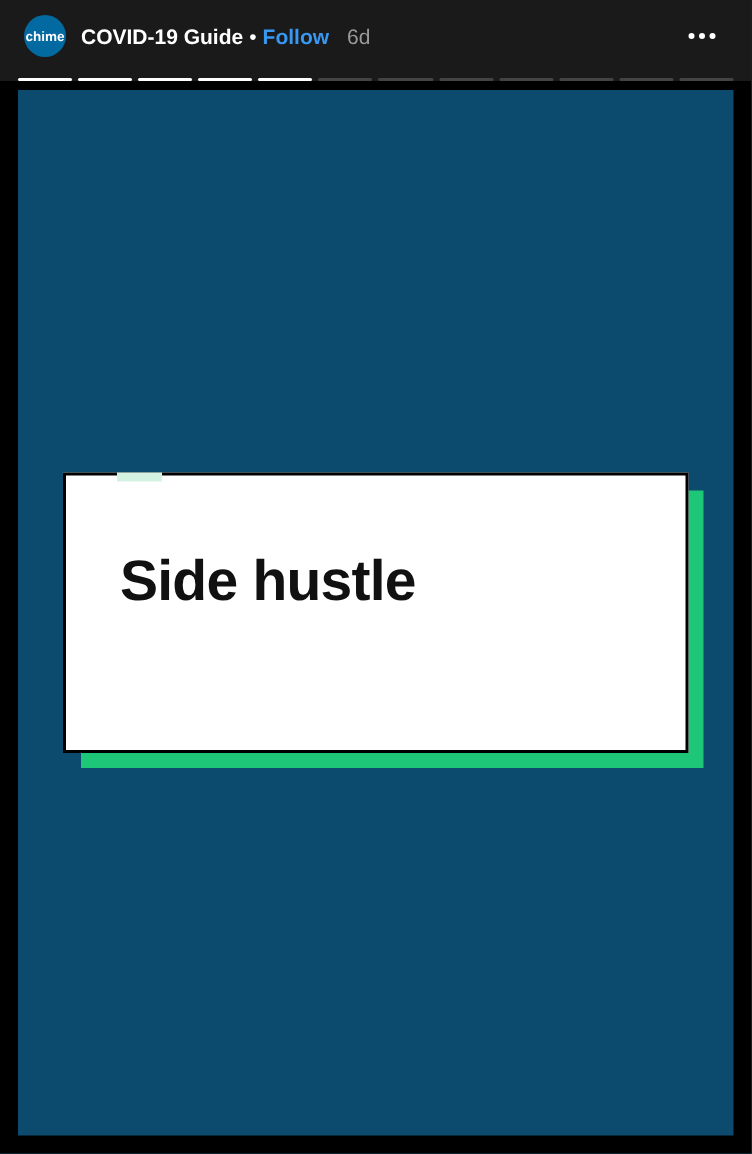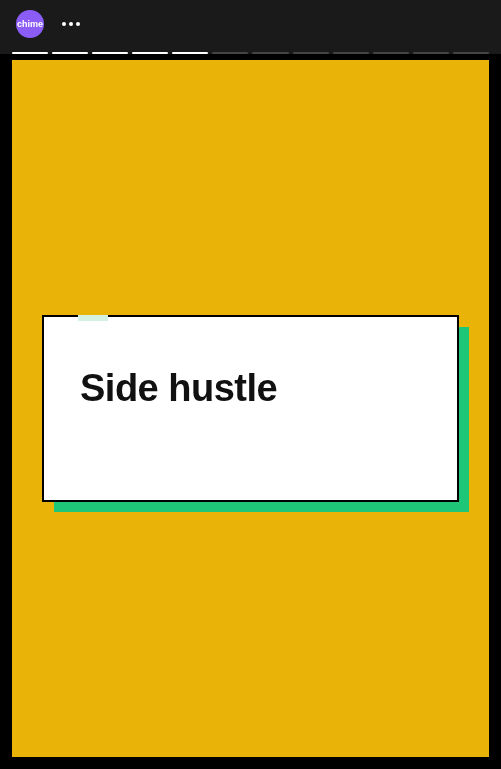--- a/index.html
+++ b/index.html
@@ -15,21 +15,21 @@
       height: 48px;
       display: flex;
       align-items: center;
       padding: 0 16px;
       background: #1a1a1a;
     }
     .avatar {
       width: 28px;
       height: 28px;
       border-radius: 50%;
-      background: #8b5cf6;
+      background: #0369a1;
       display: flex;
       align-items: center;
       justify-content: center;
       color: #fff;
       font-size: 9px;
       font-weight: 600;
       margin-right: 10px;
     }
     .header-text {
       display: flex;
@@ -50,21 +50,21 @@
       background: #1a1a1a;
     }
     .segment { flex: 1; height: 2px; background: #444; border-radius: 1px; }
     .segment.done { background: #fff; }
     .story {
       position: absolute;
       top: 60px;
       left: 12px;
       right: 12px;
       bottom: 12px;
-      background: #eab308;
+      background: #0c4a6e;
       display: flex;
       align-items: center;
       justify-content: center;
       padding: 30px;
     }
     .card-wrap { position: relative; width: 100%; }
     .card-shadow {
       position: absolute;
       top: 12px;
       left: 12px;
@@ -98,20 +98,26 @@
       font-size: 21px;
       line-height: 1.55;
       color: #222;
     }
   </style>
 </head>
 <body>
 
 <div class="header">
   <div class="avatar">chime</div>
+  <div class="header-text">
+    <span class="title">COVID-19 Guide</span>
+    <span class="bullet">•</span>
+    <span class="follow">Follow</span>
+    <span class="time">6d</span>
+  </div>
   <div class="more">
     <span></span>
     <span></span>
     <span></span>
   </div>
 </div>
 
 <div class="progress-bar" id="progress-bar">
     <div class="segment done"></div>
     <div class="segment done"></div>

